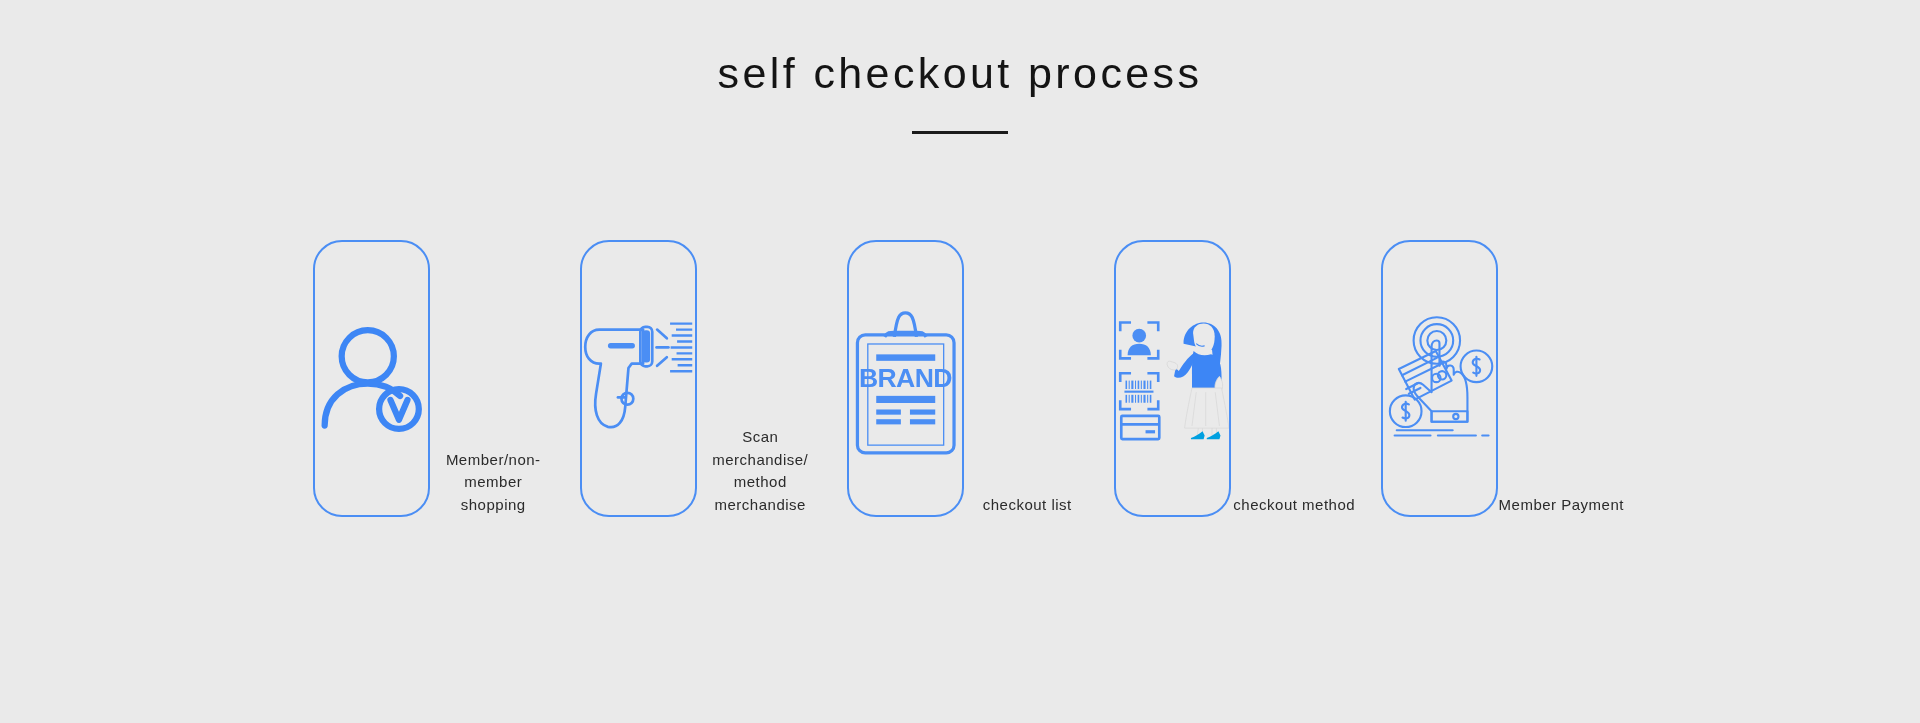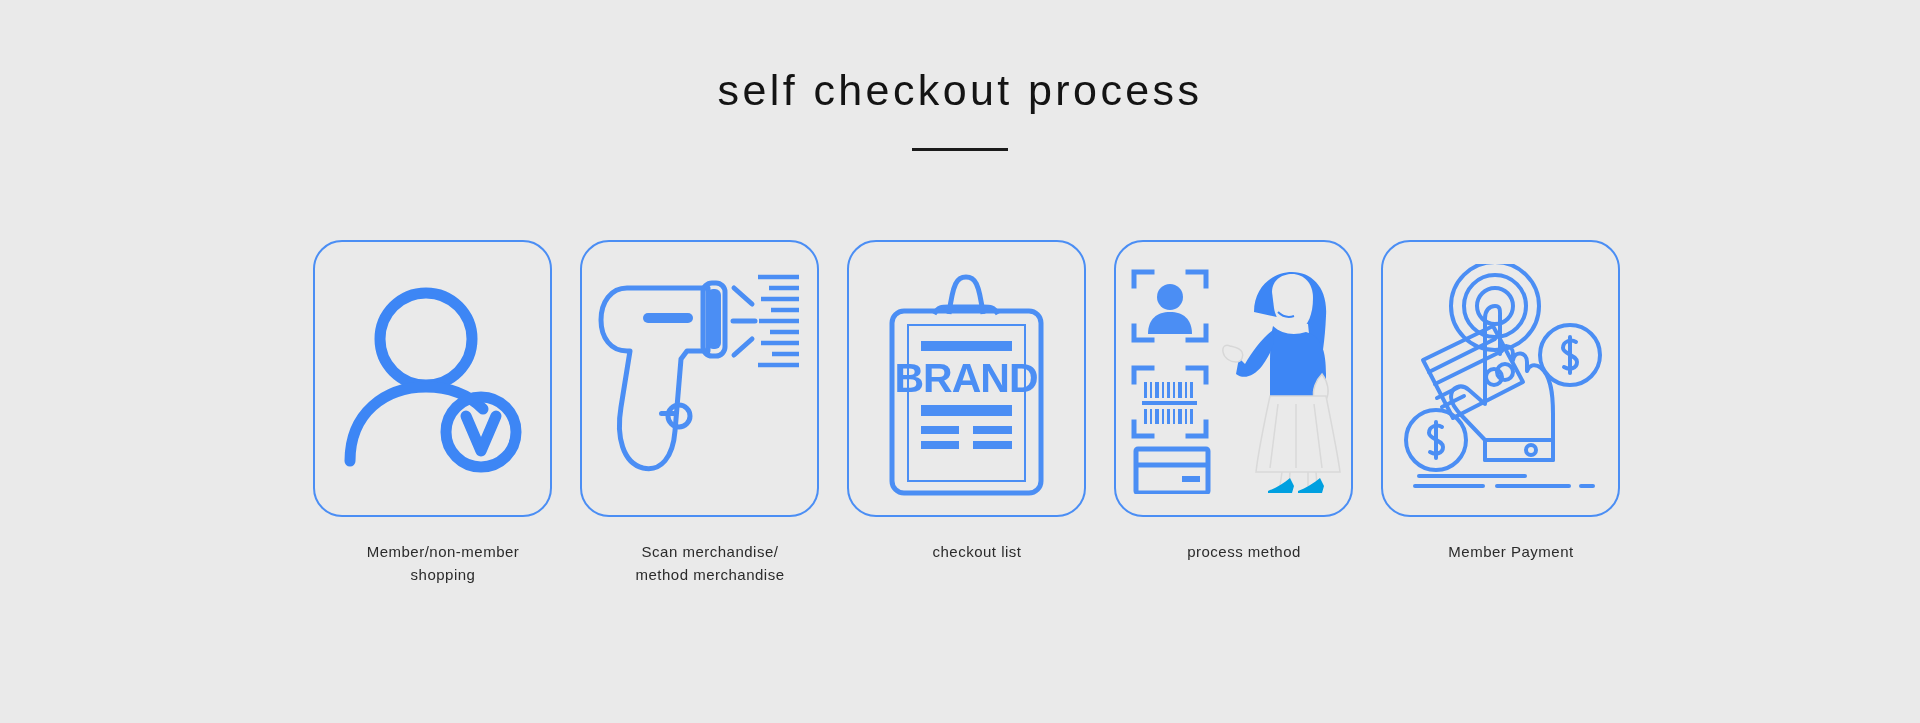--- a/index.html
+++ b/index.html
@@ -6,40 +6,40 @@
   body{
     width:1920px;height:723px;
     background:#eaeaea;
     font-family:"Liberation Sans","DejaVu Sans",sans-serif;
     overflow:hidden;
     position:relative;
   }
   .page{position:relative;width:1920px;height:723px;}
 
   
-  .header{position:absolute;top:17px;left:0;width:1920px;text-align:center;}
+  .header{position:absolute;top:0;left:0;width:1920px;text-align:center;}
   .title{
     margin:0;padding-top:52px;
     font-size:43px;font-weight:400;
     letter-spacing:3.4px;
     color:#141414;
     line-height:1;
     white-space:nowrap;
   }
   .divider-wrap{width:100%;display:flex;justify-content:center;margin-top:36px;}
   .divider{width:96px;height:3px;background:#1b1b1b;}
 
   
   .steps{
     position:absolute;
     top:240px;left:313px;
     display:flex;
     gap:24px;
   }
-  .step{width:243px;display:flex;flex-direction:column;align-items:flex-start;}
+  .step{width:243px;display:flex;flex-direction:row;align-items:flex-end;}
   .card{
     width:239px;height:277px;
     box-sizing:border-box;
     border:2px solid #4b8ef4;
     border-radius:29px;
     background:transparent;
     display:flex;align-items:center;justify-content:center;
     overflow:hidden;
   }
   .card svg{display:block;}
@@ -214,21 +214,21 @@
               <line x1="156" y1="208" x2="154" y2="222"></line>
               <line x1="164" y1="208" x2="163" y2="222"></line>
               <line x1="182" y1="208" x2="182" y2="222"></line>
               <line x1="190" y1="208" x2="191" y2="222"></line>
             </g>
             <path d="M142 227 C150 224 158 219 164 214 L168 222 L166 229 L142 229 Z" fill="#00a0e0"></path>
             <path d="M172 227 C180 224 188 219 194 214 L198 222 L196 229 L172 229 Z" fill="#00a0e0"></path>
           </g>
         </svg>
       </div>
-      <div class="caption">process method</div>
+      <div class="caption">checkout method</div>
     </div>
 
     <div class="step">
       <div class="card">
         <svg width="215" height="230" viewBox="0 0 215 230">
           <g fill="none" stroke="#4b8ef4" stroke-width="4" stroke-linecap="round" stroke-linejoin="round">
 
             <circle cx="102" cy="42" r="44"></circle>
             <circle cx="102" cy="42" r="31"></circle>
             <circle cx="102" cy="42" r="18"></circle>

